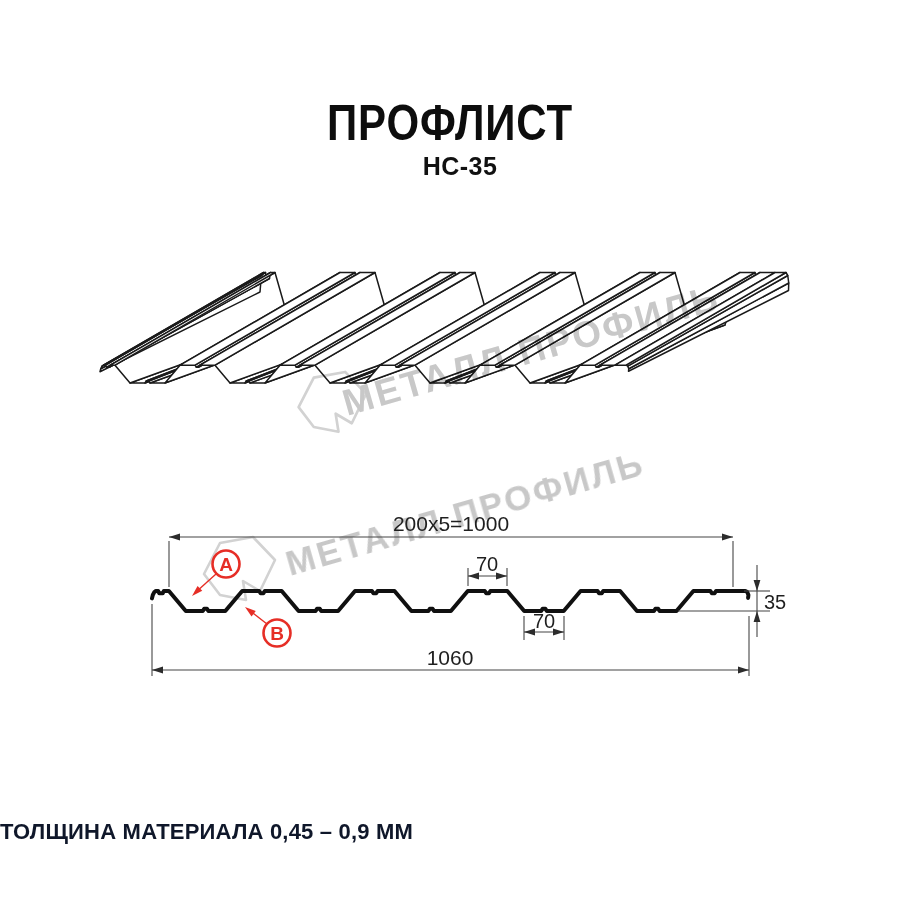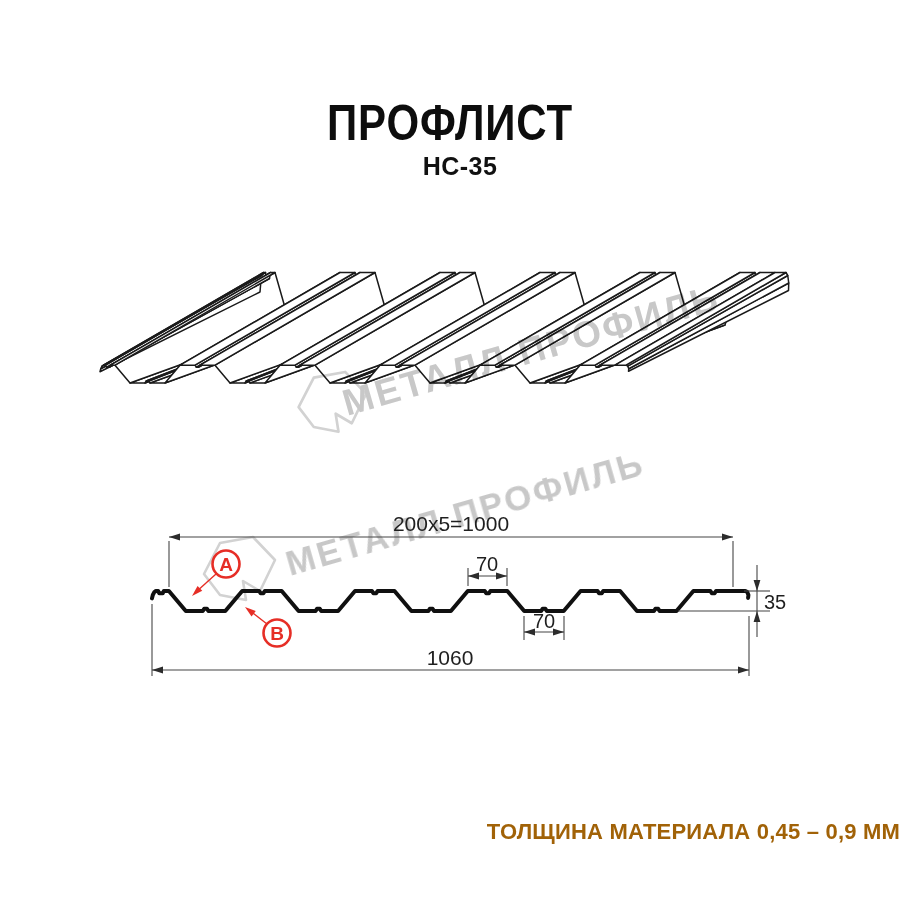--- a/index.html
+++ b/index.html
@@ -3,22 +3,22 @@
 <meta charset="utf-8">
 <style>
   html,body{margin:0;padding:0;background:#ffffff;}
   .page{position:relative;width:900px;height:900px;background:#ffffff;overflow:hidden;
         font-family:"Liberation Sans", sans-serif;margin-top:20px;}
   .title{position:absolute;top:74px;left:0;right:0;text-align:center;
          font-size:50px;font-weight:700;color:#0d0d0d;letter-spacing:1px;
          transform:scaleX(.84);}
   .subtitle{position:absolute;top:132px;left:0;right:0;text-align:center;
          font-size:25px;font-weight:600;color:#111;letter-spacing:.5px;padding-left:20px;}
-  .footer-note{position:absolute;top:799px;left:0;right:0;text-align:right;
-         font-size:22px;font-weight:600;color:#a16207;letter-spacing:.2px;}
+  .footer-note{position:absolute;top:799px;left:0;right:0;text-align:left;
+         font-size:22px;font-weight:600;color:#0f172a;letter-spacing:.2px;}
   svg{position:absolute;left:0;top:0;}
   .wm{mix-blend-mode:multiply;}
   .wmtext{font-family:"Liberation Sans",sans-serif;font-weight:700;letter-spacing:2.5px;}
   .dimtext{font-family:"Liberation Sans",sans-serif;fill:#1f1f1f;}
   .marktext{font-family:"Liberation Sans",sans-serif;font-weight:600;}
 </style>
 </head>
 <body>
 
 <div class="page">

